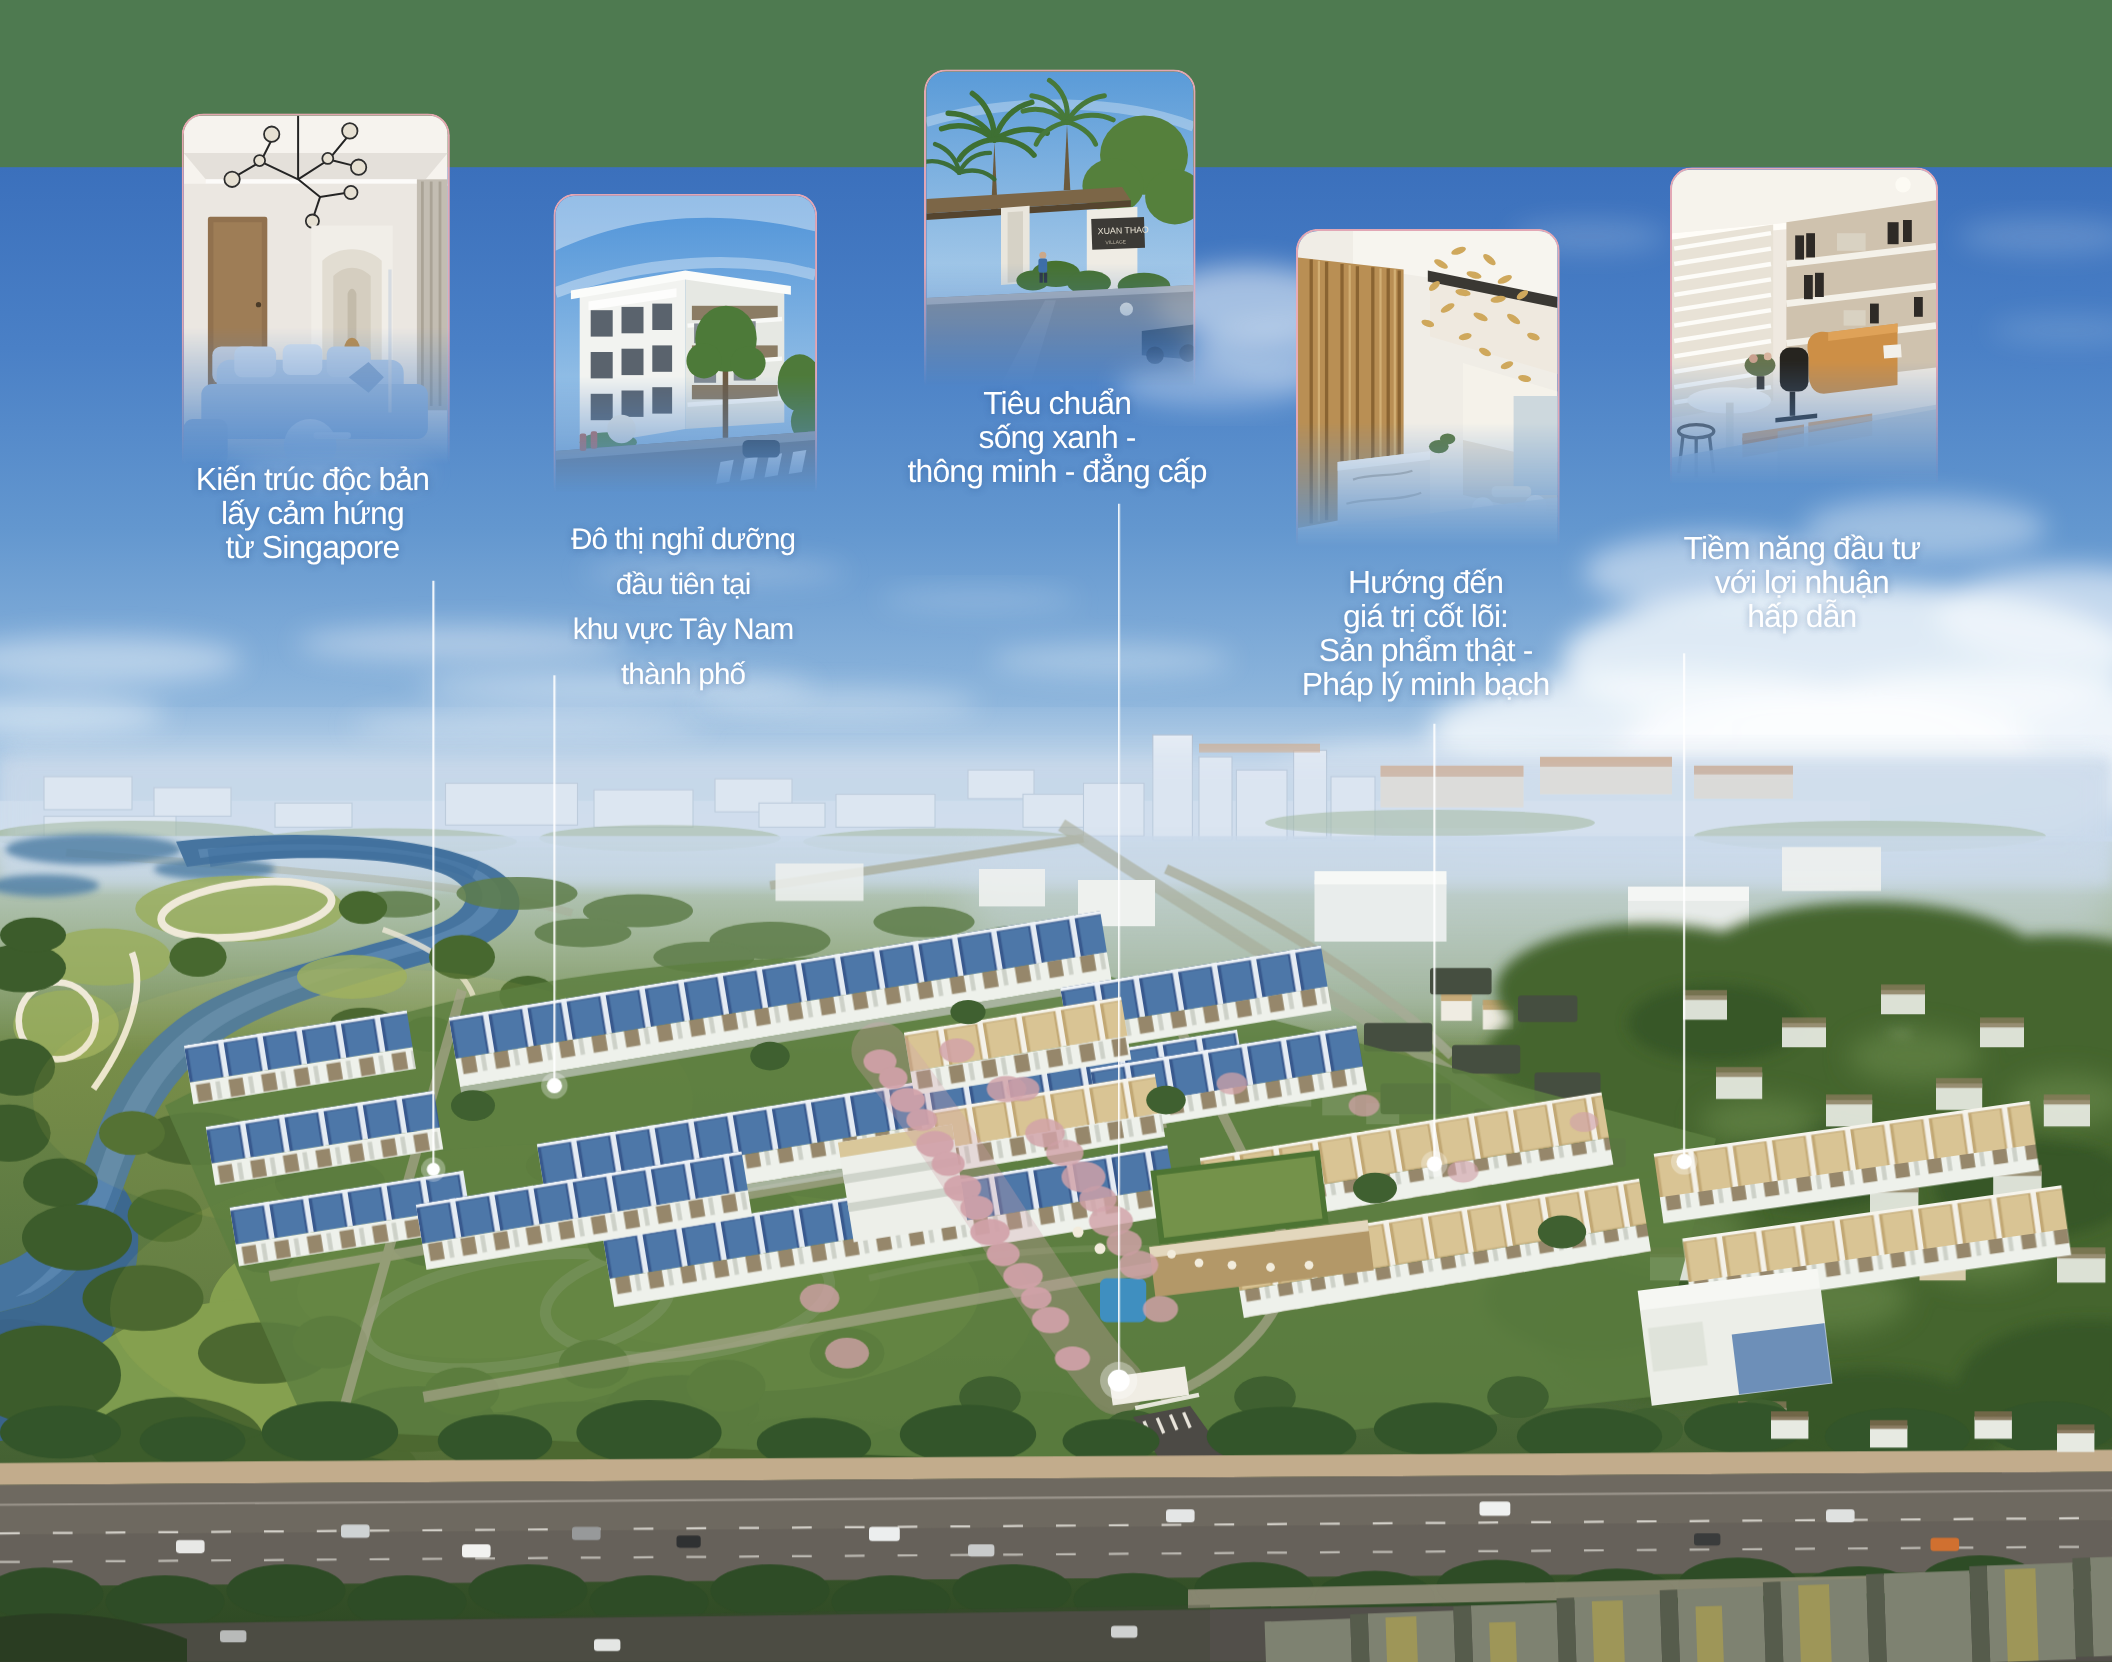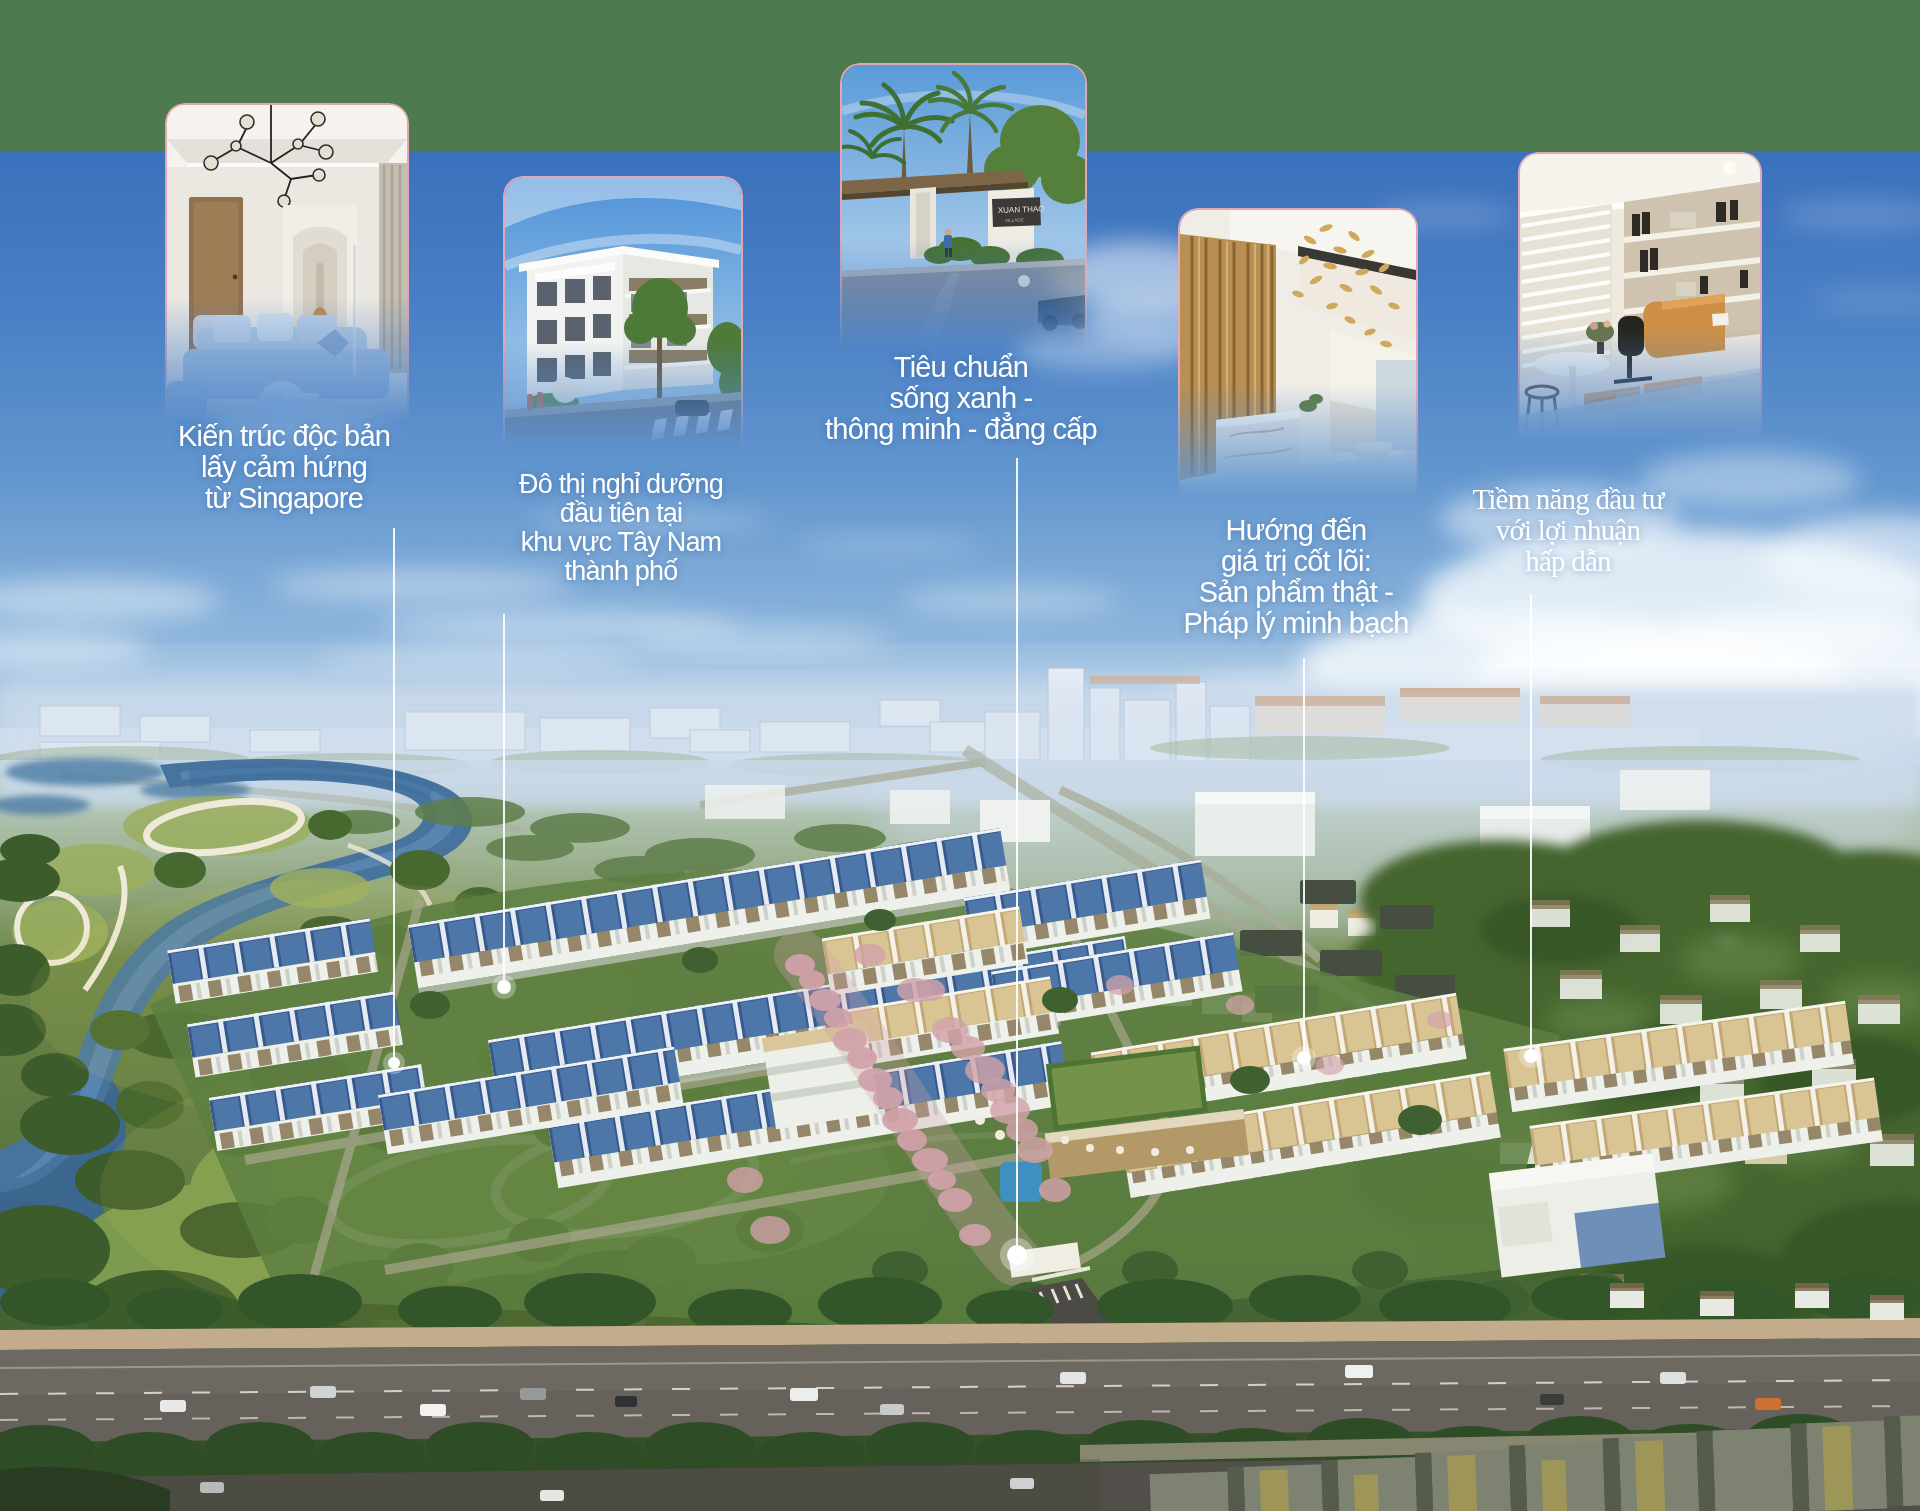--- a/index.html
+++ b/index.html
@@ -882,21 +882,21 @@
 <rect x="170" y="222" width="34" height="16" rx="5" fill="#2c3844"></rect>
 
 <circle cx="60" cy="212" r="13" fill="#f2efe6"></circle>
 <g fill="#c86a50">
         <rect x="22" y="216" width="6" height="16" rx="2"></rect>
         <rect x="32" y="214" width="6" height="16" rx="2"></rect>
       </g>
 </svg>
   </div>
 
-<div class="cap" style="left:621px;top:470px;font-size:27px;line-height:29px;">Đô thị nghỉ dưỡng<br>đầu tiên tại<br>khu vực Tây Nam<br>thành phố</div>
+<div class="cap" style="left:621px;top:470px;font-size:27px;line-height:41px;">Đô thị nghỉ dưỡng<br>đầu tiên tại<br>khu vực Tây Nam<br>thành phố</div>
 
 <div class="card" style="left:840px;top:63px;width:243px;height:300px;">
 <svg width="243" height="300" viewBox="0 0 243 300">
 <defs>
         <linearGradient id="c3s" x1="0" y1="0" x2="0" y2="1">
           <stop offset="0" stop-color="#5a9bd8"></stop>
           <stop offset="1" stop-color="#cfe3f2"></stop>
         </linearGradient>
       </defs>
 <rect width="243" height="300" fill="url(#c3s)"></rect>
@@ -1128,13 +1128,13 @@
         <line x1="10" y1="242" x2="6" y2="276"></line>
         <line x1="34" y1="242" x2="38" y2="276"></line>
         <line x1="22" y1="244" x2="22" y2="280"></line>
       </g>
 
 <path d="M0,262 L240,218 L240,300 L0,300 Z" fill="#c3cdd4" opacity="0.85"></path>
 <path d="M96,238 L240,214 L240,300 L96,300 Z" fill="#b9c5ce" opacity="0.5"></path>
 </svg>
   </div>
 
-<div class="cap" style="left:1568px;top:484px;font-family:Liberation Serif, serif;">Tiềm năng đầu tư<br>với lợi nhuận<br>hấp dẫn</div>
+<div class="cap" style="left:1638px;top:484px;">Tiềm năng đầu tư<br>với lợi nhuận<br>hấp dẫn</div>
 
 </body></html>

